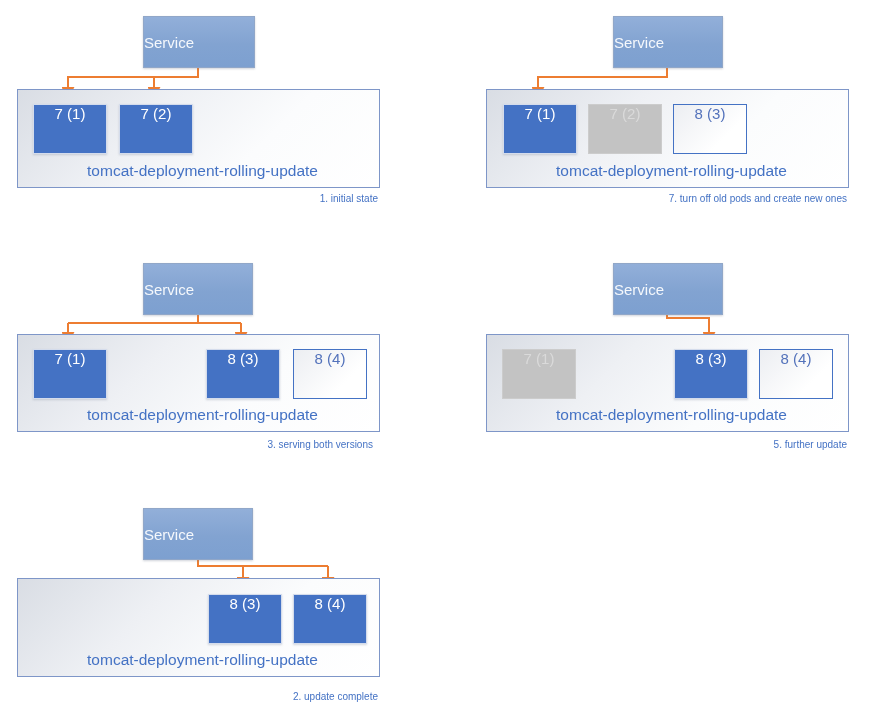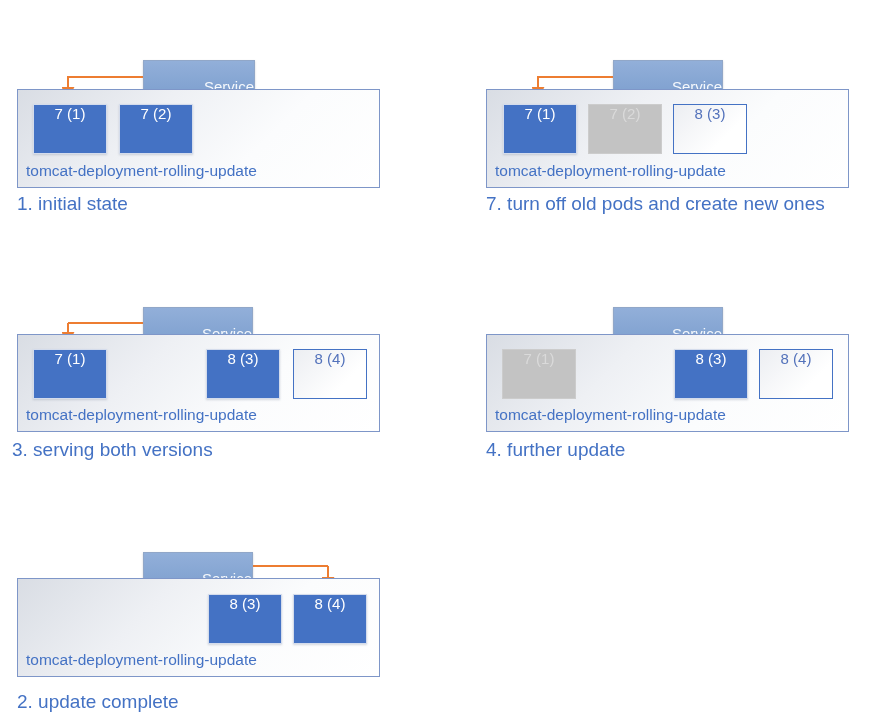--- a/index.html
+++ b/index.html
@@ -7,35 +7,34 @@
   .canvas {
     position:relative; width:870px; height:718px; background:#ffffff;
     overflow:hidden;
   }
   .panel { position:absolute; left:0; top:0; }
 
   .service {
     position:absolute;
     background:linear-gradient(180deg, #92afd9 0%, var(--service-fill, #82a3d1) 55%, #7da0d0 100%);
     border:1px solid #91a7c8;
-    display:flex; align-items:center; justify-content:flex-end;
+    display:flex; align-items:center; justify-content:flex-start;
     color:#f5f8fc; font-size:15px;
     box-shadow:0 1px 2px rgba(120,130,150,.35);
-    margin-top:44px;
   }
 
   .deploy {
     position:absolute;
     background:linear-gradient(135deg, #d9dde4 0%, #eef0f4 35%, #fbfcfd 65%, #ffffff 100%);
     border:1px solid var(--deployment-border, #7e96c8);
   }
 
   .deploy-label {
     position:absolute; left:8px; right:0; bottom:7px;
-    text-align:left; color:var(--text-blue, #4472c4); font-size:15.5px;
+    text-align:center; color:var(--text-blue, #4472c4); font-size:15.5px;
   }
 
   .pod {
     position:absolute; width:72px; height:48px;
     display:flex; justify-content:center;
     font-size:15px;
   }
   .pod[data-state="active"] {
     background:var(--pod-active, #4472c4);
     color:#ffffff;
@@ -47,22 +46,22 @@
     color:#dadada;
     border:1px solid #cccccc;
   }
   .pod[data-state="starting"] {
     background:linear-gradient(135deg, #eceef2 0%, #ffffff 70%);
     color:#5372bb;
     border:1px solid var(--pod-new-border, #4472c4);
   }
 
   .caption {
-    position:absolute; text-align:left;
-    color:var(--text-blue, #4472c4); font-size:19px;
+    position:absolute; text-align:right;
+    color:var(--text-blue, #4472c4); font-size:10px;
   }
 
   svg.arrows {
     position:absolute; left:0; top:0; width:870px; height:718px;
     pointer-events:none;
   }
   svg.arrows path.line {
     fill:none; stroke:var(--arrow, #ed7d31); stroke-width:2;
   }
   svg.arrows .head { fill:var(--arrow, #ed7d31); }
@@ -159,21 +158,21 @@
         <span>7 (1)</span>
       </div>
       <div class="pod" style="left:187px;top:14px" data-state="active">
         <span>8 (3)</span>
       </div>
       <div class="pod" style="left:272px;top:14px" data-state="starting">
         <span>8 (4)</span>
       </div>
       <div class="deploy-label">tomcat-deployment-rolling-update</div>
     </div>
-    <div class="caption" style="left:486px;top:439px;width:361px">4. further update</div>
+    <div class="caption" style="left:486px;top:439px;width:361px">5. further update</div>
   </div>
 
   <div class="panel">
     <div class="service" style="left:143px;top:508px;width:108px;height:50px">
       <span>Service</span>
     </div>
     <div class="deploy" style="left:17px;top:578px;width:361px;height:97px">
       <div class="pod" style="left:190px;top:15px" data-state="active">
         <span>8 (3)</span>
       </div>

